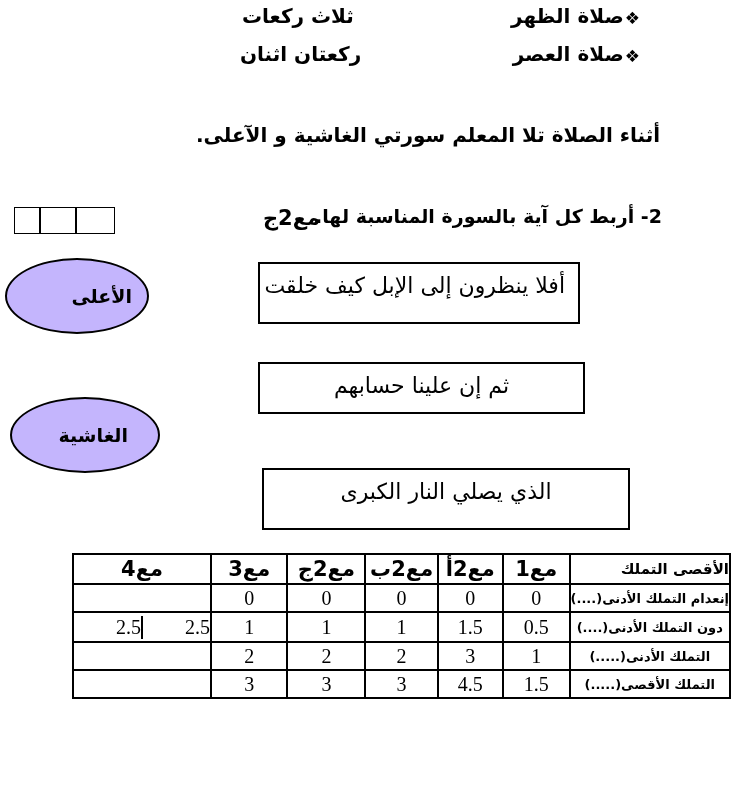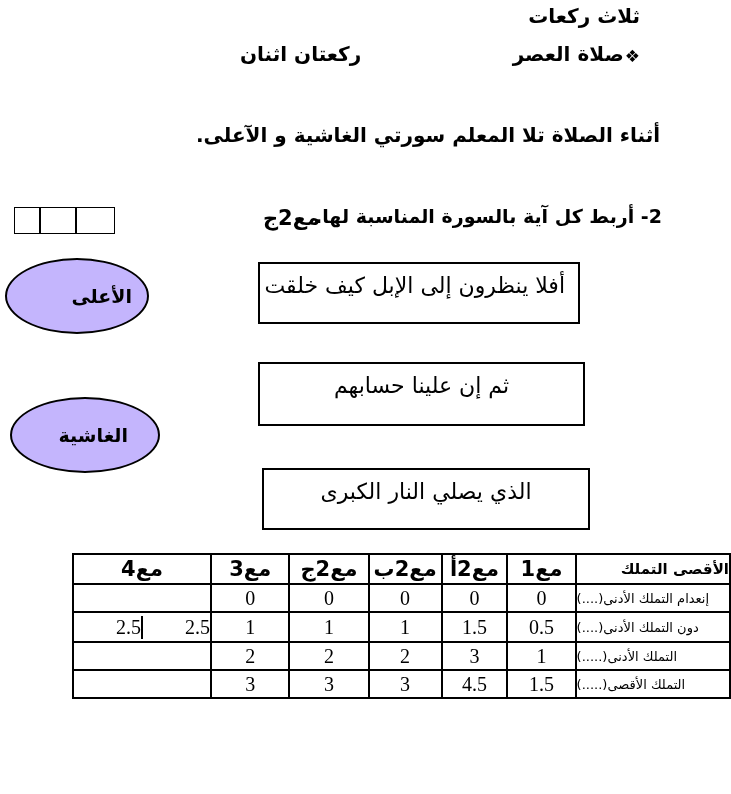--- a/index.html
+++ b/index.html
@@ -33,34 +33,35 @@
   .verse-box{border:2px solid #000;background:#fff;box-sizing:border-box;}
   .verse-box .txt{font-size:22px;line-height:1.25;padding-top:8px;}
   .v-right{text-align:right;padding-right:13px;}
   .v-center{text-align:center;}
 
   
   table.levels{border-collapse:collapse;direction:rtl;table-layout:fixed;}
   table.levels th,table.levels td{border:2px solid #000;padding:0;vertical-align:middle;}
   th.corner{font-size:15px;font-weight:bold;text-align:right;padding:2px 6px 0 0;vertical-align:top;}
   th.colhead{font-size:21px;font-weight:bold;text-align:center;}
-  th.rowlab{font-size:13px;font-weight:normal;text-align:left;padding-right:5px;white-space:nowrap;}
+  th.rowlab{font-size:13px;font-weight:bold;text-align:center;padding-right:5px;white-space:nowrap;}
   td.num{font-family:"Liberation Serif","DejaVu Serif",serif;font-size:20px;text-align:center;}
   td.m4{padding:0;}
   td.m4 .split{display:flex;height:100%;direction:rtl;}
   td.m4 .half{flex:1;display:flex;align-items:center;justify-content:center;
     font-family:"Liberation Serif","DejaVu Serif",serif;font-size:20px;padding-left:42px;}
   td.m4 .half.first{border-left:2px solid #000;}
 </style>
 </head>
 <body>
 
 <div class="page">
 
   <div class="abs prayer-row" style="top:4px;right:91px;width:398px;">
+    <span class="name"><span class="bullet">❖</span><span>صلاة الظهر</span></span>
     <span class="count">ثلاث ركعات</span>
   </div>
   <div class="abs prayer-row" style="top:42px;right:91px;width:400px;">
     <span class="name"><span class="bullet">❖</span><span>صلاة العصر</span></span>
     <span class="count">ركعتان اثنان</span>
   </div>
 
   <div class="abs statement" style="top:123px;right:71px;margin-left:16px;">أثناء الصلاة تلا المعلم سورتي الغاشية و الآعلى.</div>
 
   <div class="abs question-text" style="top:191px;right:69px;margin-top:14px;">2- أربط كل آية بالسورة المناسبة لها.</div>
@@ -75,24 +76,24 @@
   <div class="abs ellipse" style="top:258px;left:5px;width:140px;height:72px;">
     <span class="lbl" style="right:15px;">الأعلى</span>
   </div>
   <div class="abs ellipse" style="top:397px;left:10px;width:146px;height:72px;">
     <span class="lbl" style="right:30px;">الغاشية</span>
   </div>
 
   <div class="abs verse-box" style="top:262px;left:258px;width:322px;height:62px;">
     <div class="txt v-right">أفلا ينظرون إلى الإبل كيف خلقت</div>
   </div>
-  <div class="abs verse-box" style="top:362px;left:258px;width:327px;height:64px;">
+  <div class="abs verse-box" style="top:362px;left:258px;width:327px;height:52px;">
     <div class="txt v-center">ثم إن علينا حسابهم</div>
   </div>
-  <div class="abs verse-box" style="top:468px;left:262px;width:328px;height:62px;">
+  <div class="abs verse-box" style="top:468px;left:262px;width:368px;height:62px;">
     <div class="txt v-center">الذي يصلي النار الكبرى</div>
   </div>
 
   <table class="levels abs" style="top:553px;left:72px;">
     <colgroup>
       <col style="width:160px;">
         <col style="width:75px;">
         <col style="width:70px;">
       <col style="width:75px;">
         <col style="width:85px;">

